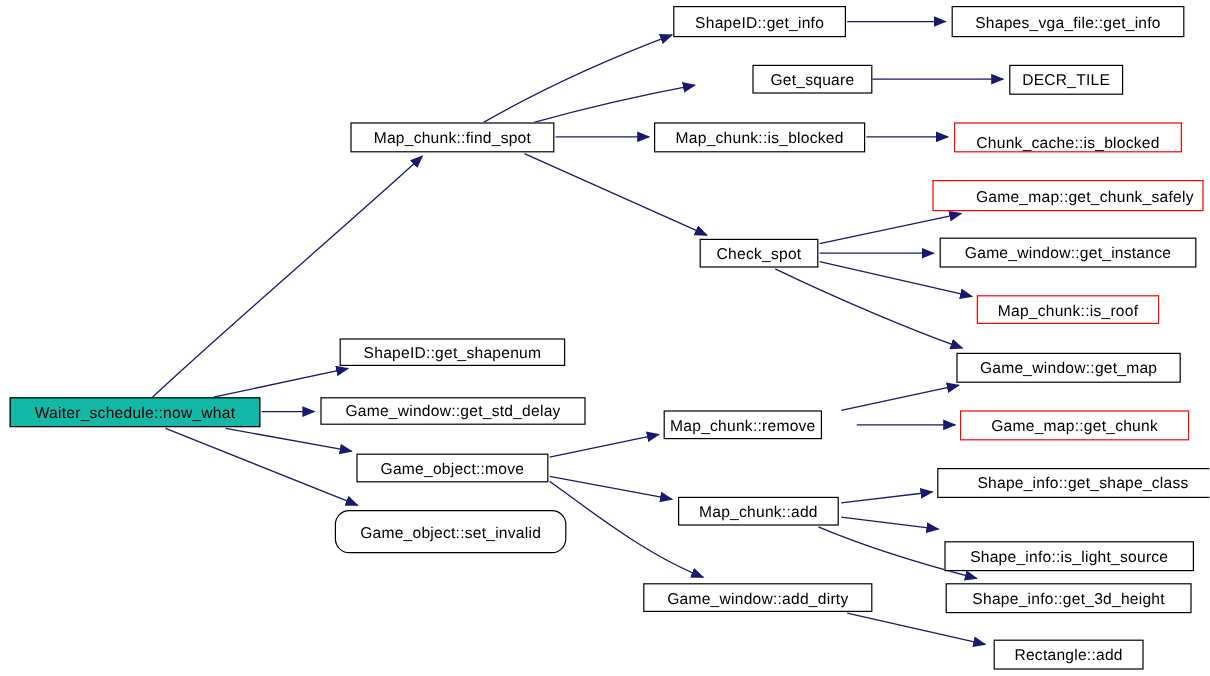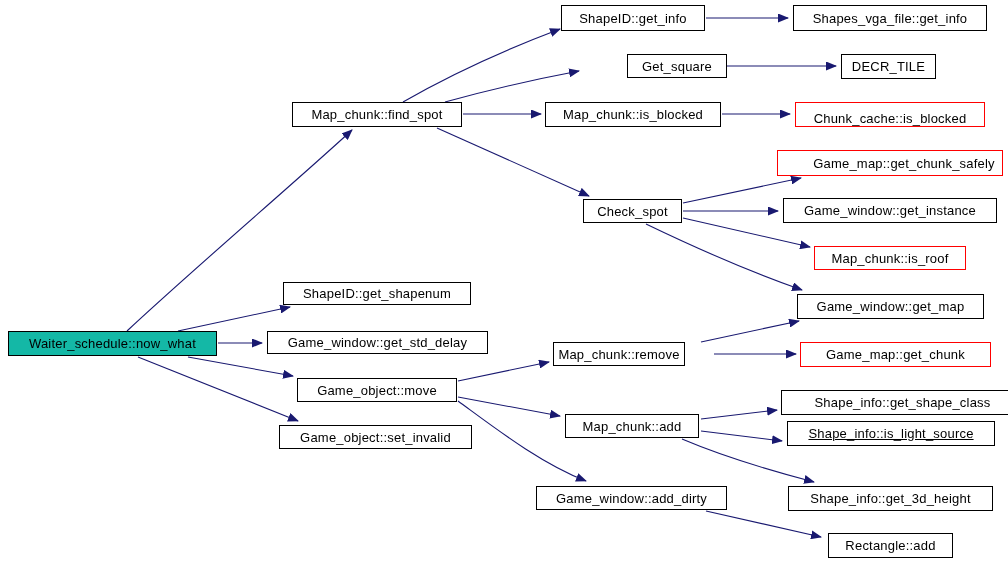--- a/index.html
+++ b/index.html
@@ -113,38 +113,38 @@
       </div>
       <div class="node red" style="left: 800px; top: 342px; width: 191px; height: 25px;">
         <span>Game_map::get_chunk</span>
       </div>
       <div class="node" style="left: 781px; top: 390px; width: 243px; height: 25px;">
         <span>Shape_info::get_shape_class</span>
       </div>
       <div class="node" style="left: 565px; top: 414px; width: 134px; height: 24px;">
         <span>Map_chunk::add</span>
       </div>
-      <div class="node" style="left: 787px; top: 421px; width: 208px; height: 25px; text-decoration: underline;">
+      <div class="node" style="left: 787px; top: 451px; width: 208px; height: 25px;">
         <span>Shape_info::is_light_source</span>
       </div>
       <div class="node" style="left: 536px; top: 486px; width: 191px; height: 24px;">
         <span>Game_window::add_dirty</span>
       </div>
       <div class="node" style="left: 788px; top: 486px; width: 205px; height: 25px;">
         <span>Shape_info::get_3d_height</span>
       </div>
       <div class="node" style="left: 828px; top: 533px; width: 125px; height: 25px;">
         <span>Rectangle::add</span>
       </div>
       <div class="node" style="left: 283px; top: 282px; width: 188px; height: 23px;">
         <span>ShapeID::get_shapenum</span>
       </div>
       <div class="node" style="left: 267px; top: 331px; width: 221px; height: 23px;">
         <span>Game_window::get_std_delay</span>
       </div>
       <div class="node" style="left: 297px; top: 378px; width: 160px; height: 24px;">
         <span>Game_object::move</span>
       </div>
-      <div class="node" style="left: 279px; top: 425px; width: 193px; height: 24px;">
+      <div class="node" style="left: 279px; top: 425px; width: 193px; height: 36px; border-radius: 12px;">
         <span>Game_object::set_invalid</span>
       </div>
     </div>
 </div>
 
 </body></html>

